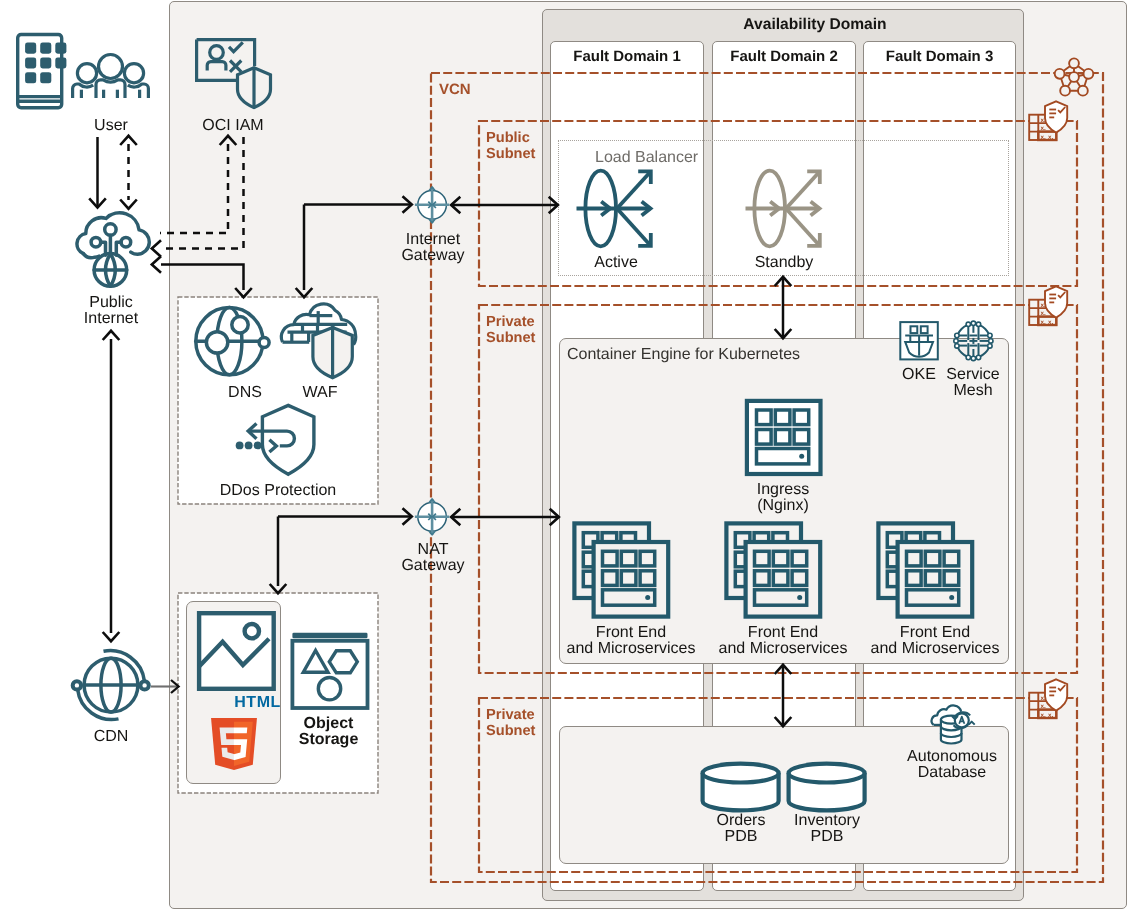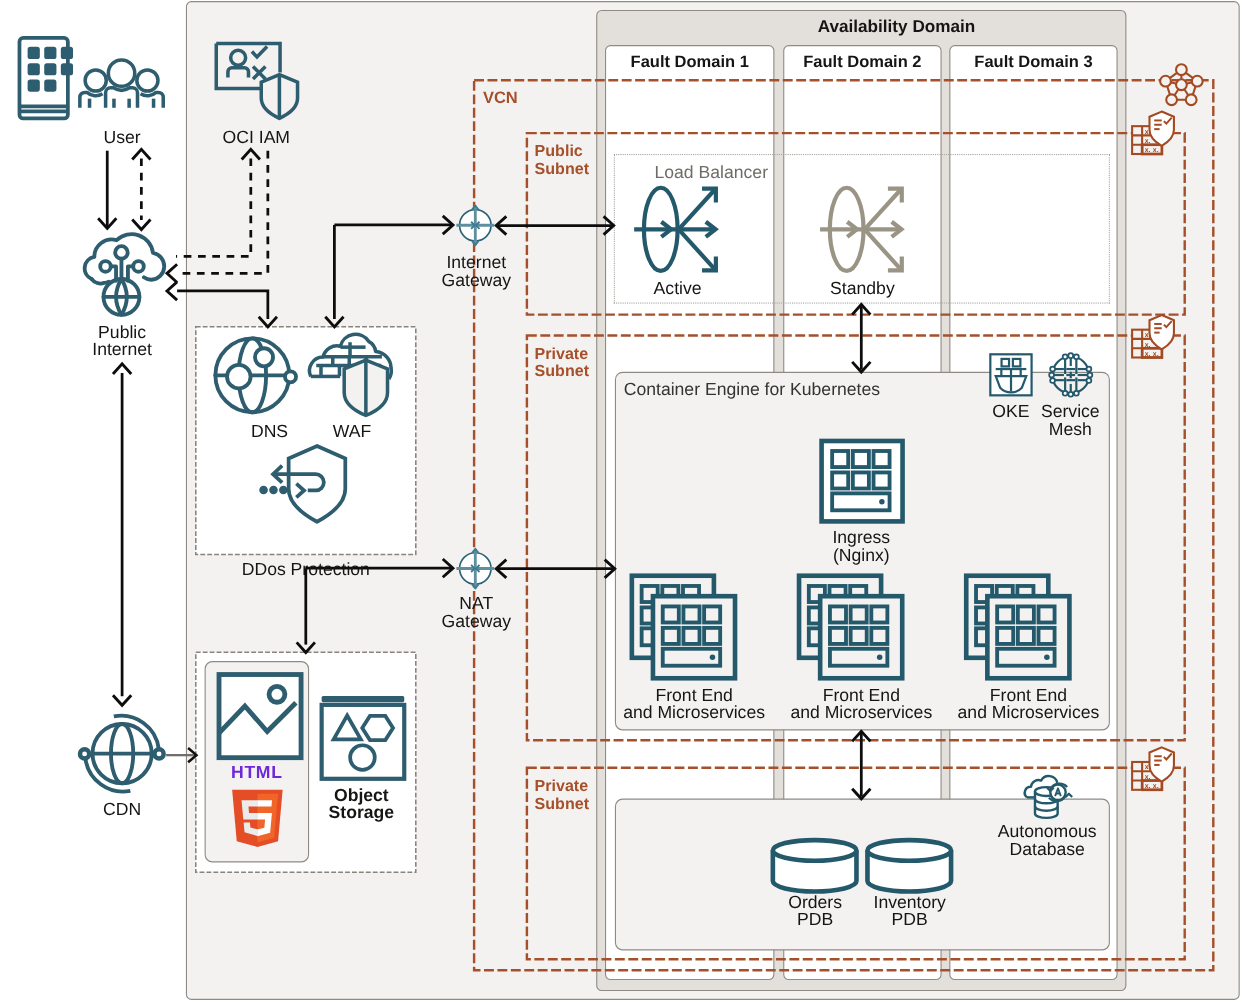--- a/index.html
+++ b/index.html
@@ -516,26 +516,26 @@
 <div class="lbl" style="left:189px;top:383px;width:112px;">DNS</div>
 
 <svg class="abs" style="left:278px;top:302px;" width="90" height="80" viewBox="0 0 90 80">
     <use href="#ic-waf"></use>
   </svg>
 <div class="lbl" style="left:269px;top:383px;width:102px;">WAF</div>
 
 <svg class="abs" style="left:225px;top:400px;" width="110" height="90" viewBox="0 0 110 90">
     <use href="#ic-ddos"></use>
   </svg>
-<div class="lbl" style="left:189px;top:481px;width:178px;margin-top:28px;">DDos Protection</div>
+<div class="lbl" style="left:189px;top:481px;width:178px;">DDos Protection</div>
 
 <svg class="abs" style="left:190px;top:610px;" width="90" height="90" viewBox="0 0 90 90">
     <use href="#ic-image"></use>
   </svg>
-<div class="lbl" style="left:186px;top:693px;width:95px;font-weight:bold;letter-spacing:0.6px;color:#6d28d9;">HTML</div>
+<div class="lbl" style="left:186px;top:693px;width:95px;font-weight:bold;letter-spacing:0.6px;color:#0369a1;text-align:right;">HTML</div>
 <svg class="abs" style="left:208px;top:715px;" width="52" height="58" viewBox="0 0 512 512">
   <path fill="#e44d26" d="M71 460L30 0h452l-41 460-185 52z"></path>
   <path fill="#f16529" d="M256 472l150-42 35-394H256z"></path>
   <path fill="#ebebeb" d="M256 208h-75l-5-58h80V94H114l16 172h126zm0 146l-63-17-4-45h-56l8 89 115 32z"></path>
   <path fill="#fff" d="M255 208v58h70l-7 73-63 17v60l115-32 16-176zm0-114v56h127l5-56z"></path>
 </svg>
 
 <svg class="abs" style="left:285px;top:625px;" width="90" height="90" viewBox="0 0 90 90">
     <use href="#ic-objstore"></use>
   </svg>

